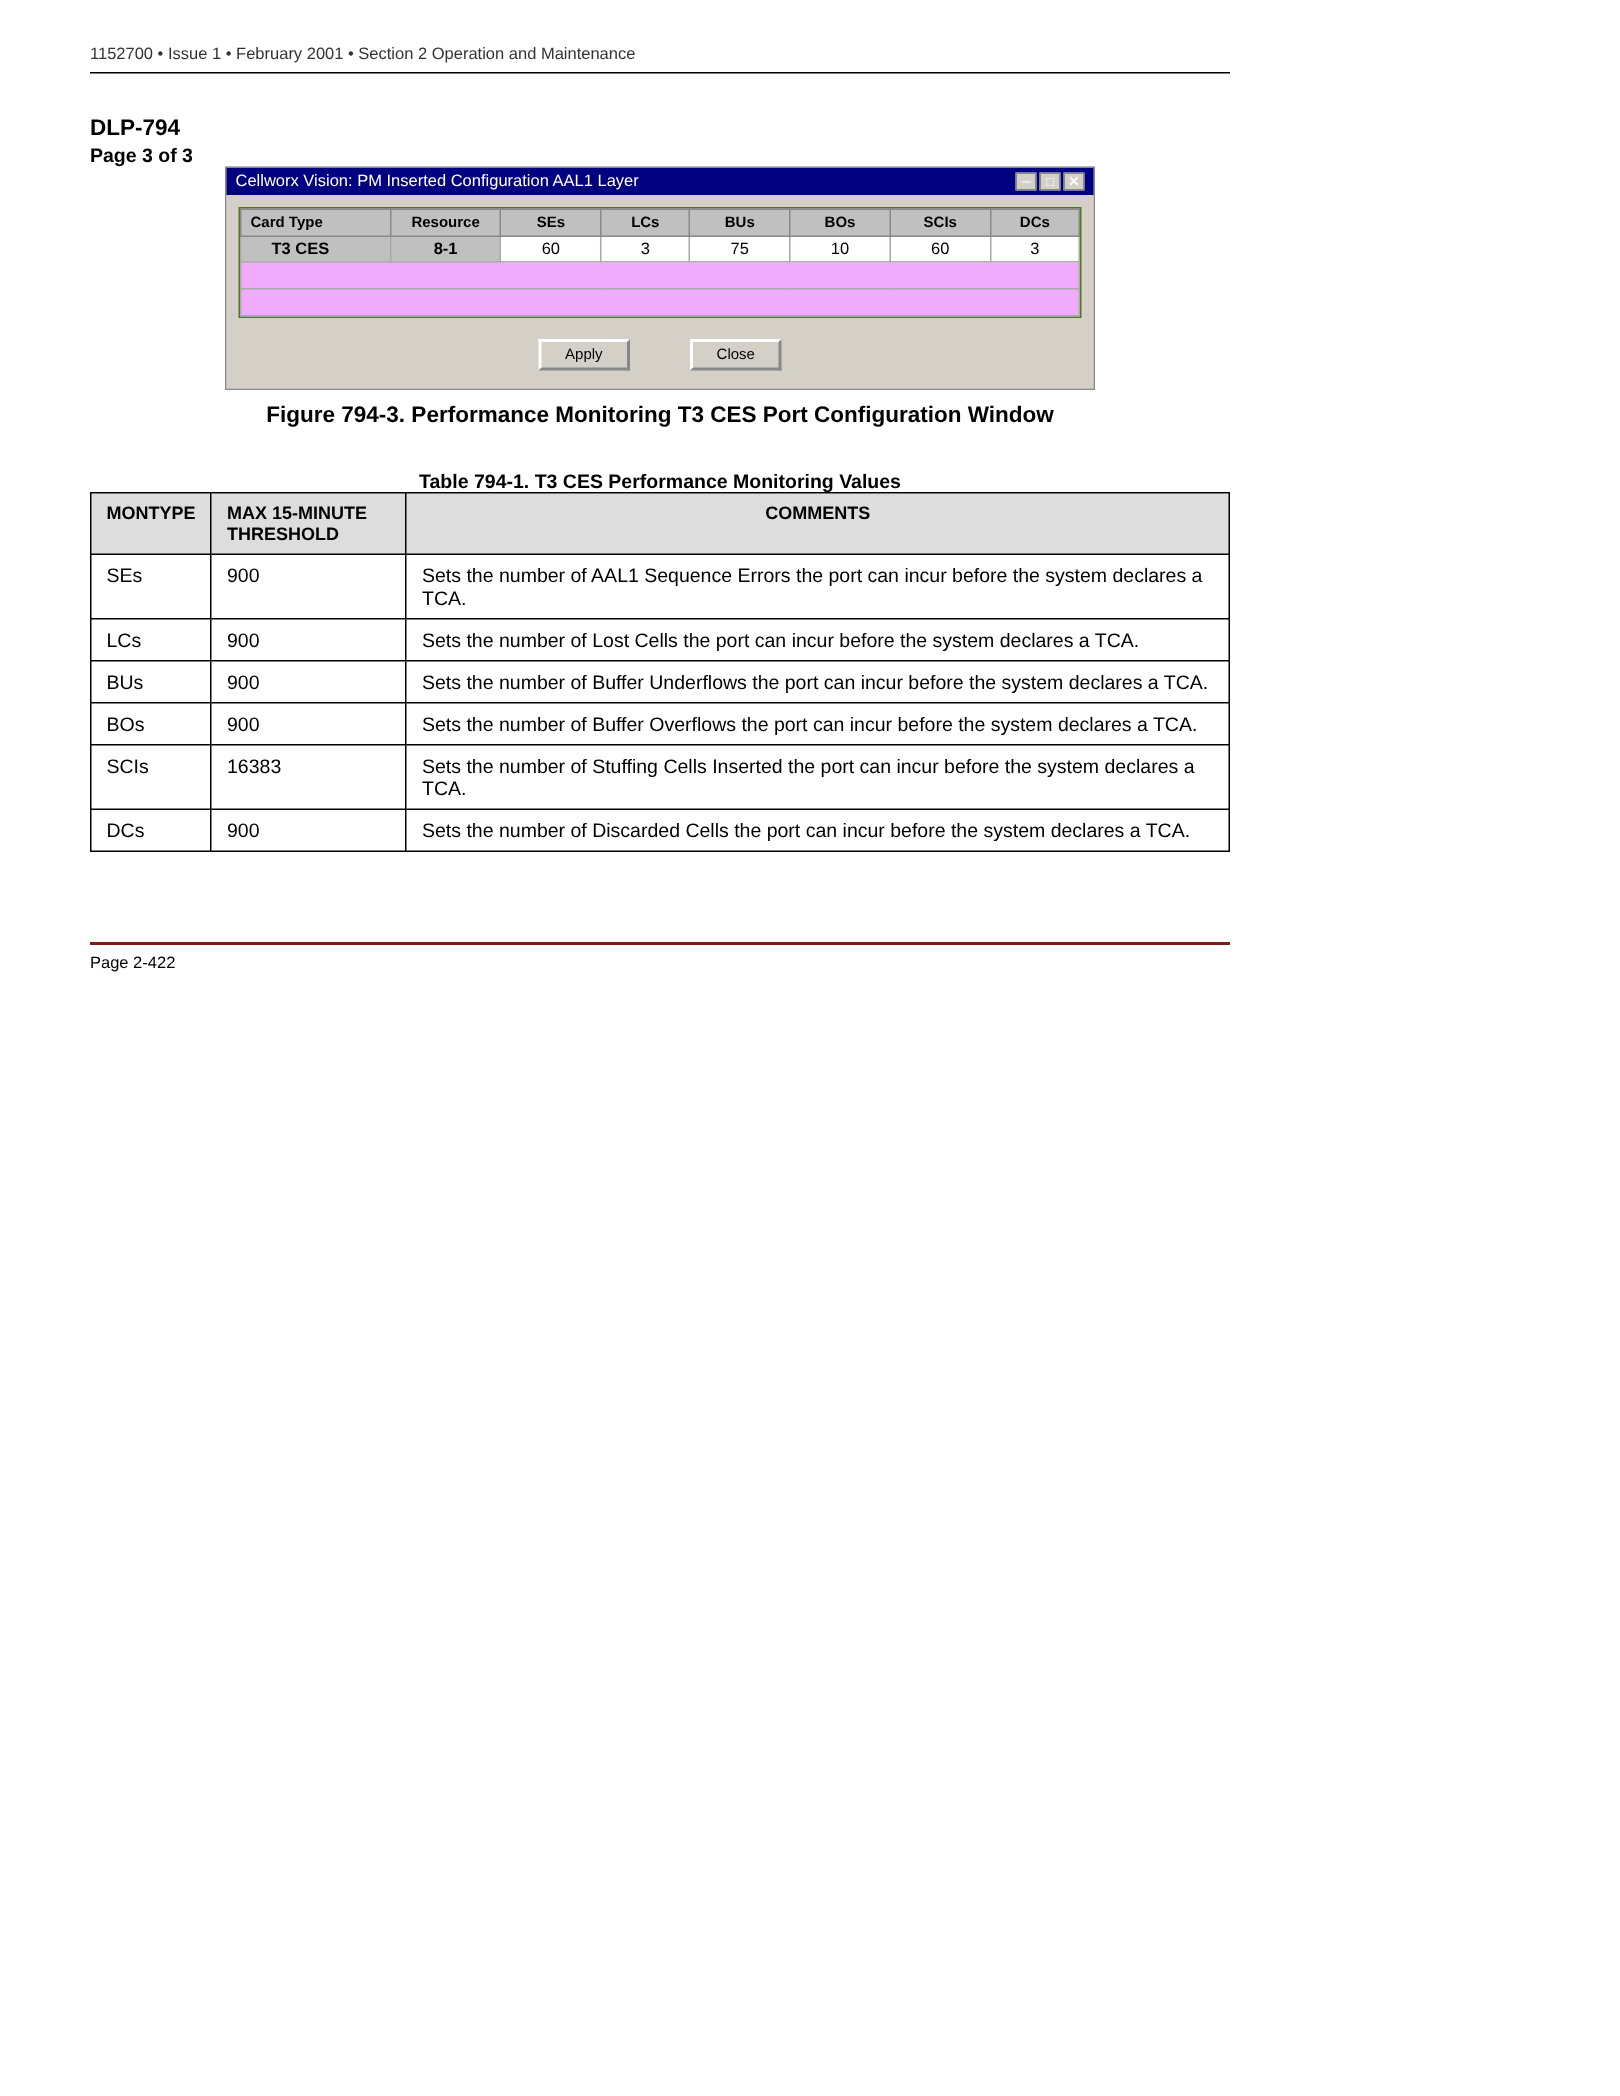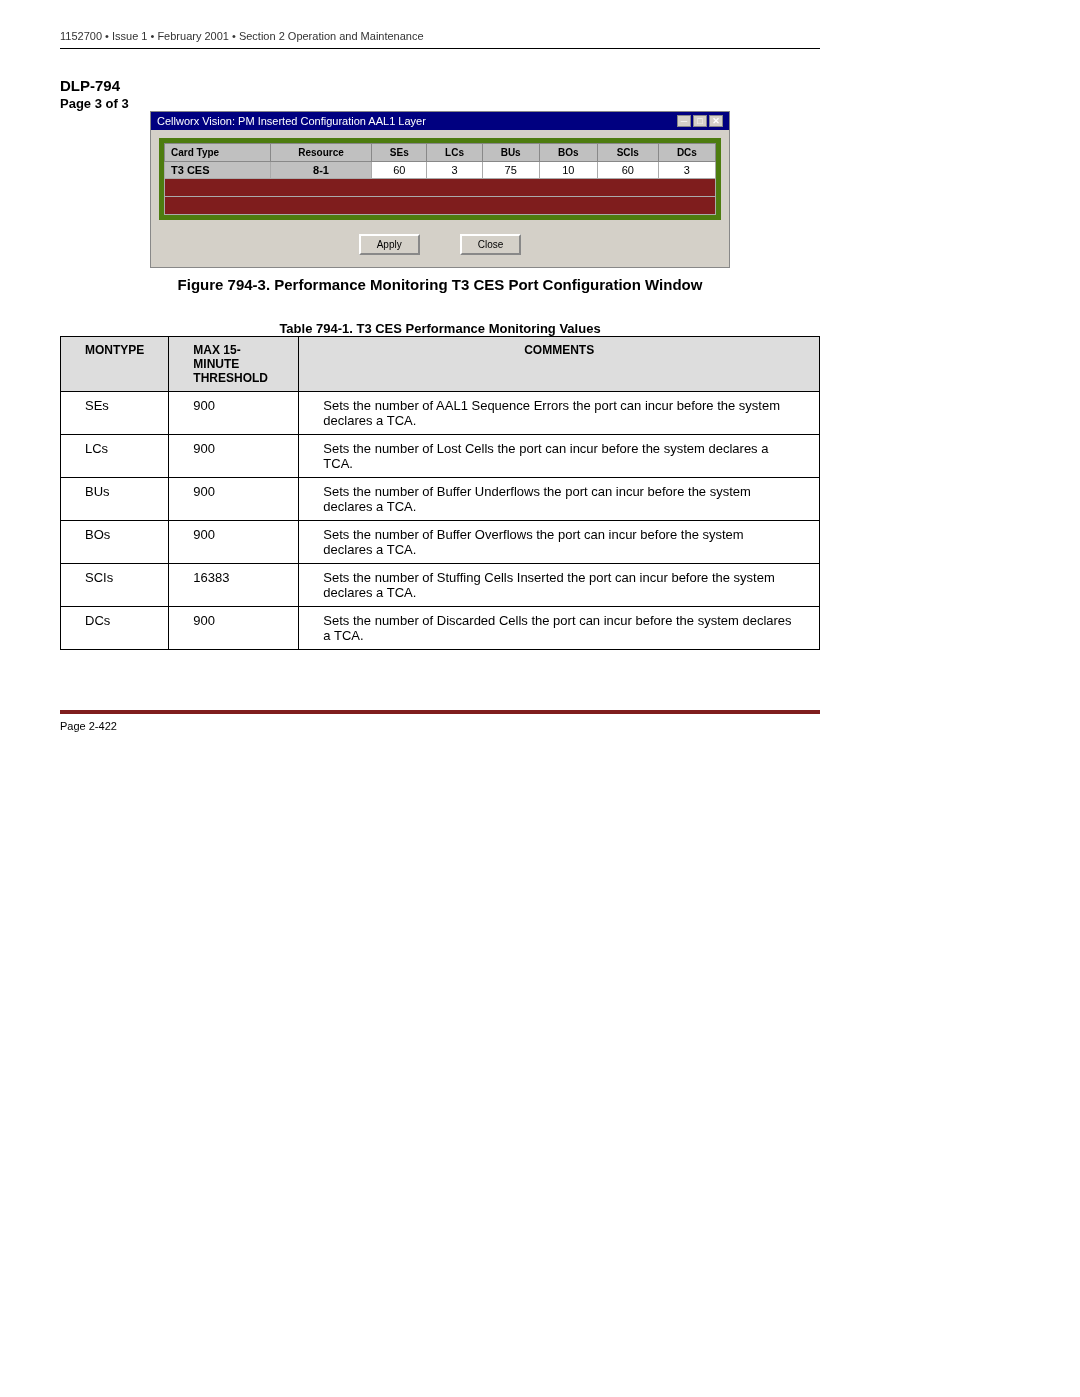--- a/index.html
+++ b/index.html
@@ -78,22 +78,22 @@
       font-weight: bold;
     }
 
     .window-body {
       padding: 8px;
       background: #d4d0c8;
     }
 
     
     .inner-table-area {
-      background: #7f1d1d;
-      border: 5px solid #4d7c0f;
+      background: #f0abfc;
+      border: 1px solid #4d7c0f;
       margin-bottom: 8px;
     }
 
     .config-table {
       width: 100%;
       border-collapse: collapse;
       font-size: 11px;
     }
 
     .config-table thead tr th {
@@ -104,21 +104,21 @@
       font-weight: bold;
       font-size: 10px;
     }
 
     .config-table thead tr th.col-cardtype {
       text-align: left;
     }
 
     .config-table tbody tr td {
       border: 1px solid #aaa;
-      padding: 2px 6px;
+      padding: 2px 20px;
       font-size: 11px;
       text-align: center;
     }
 
     .config-table tbody tr td.col-cardtype {
       text-align: left;
       font-weight: bold;
       background: #c0c0c0;
     }
 
@@ -177,21 +177,21 @@
     }
 
     .main-table {
       width: 100%;
       border-collapse: collapse;
       font-size: 13px;
     }
 
     .main-table th, .main-table td {
       border: 1px solid #000;
-      padding: 6px 24px;
+      padding: 6px 10px;
       vertical-align: top;
     }
 
     .main-table thead tr th {
       background: #ddd;
       font-weight: bold;
       font-size: 12px;
       text-align: left;
     }
 
@@ -210,21 +210,21 @@
     .main-table tbody tr td.col-montype {
       font-weight: normal;
     }
 
     .main-table tbody tr td.col-max {
       font-weight: normal;
     }
 
     .footer-area {
       margin-top: 60px;
-      border-top: 4px solid #7f1d1d;
+      border-top: 2px solid #7f1d1d;
       padding-top: 6px;
       font-size: 11px;
     }
   </style>
 </head>
 <body>
 
 <div class="page-wrapper">
 
   <div class="top-header">

